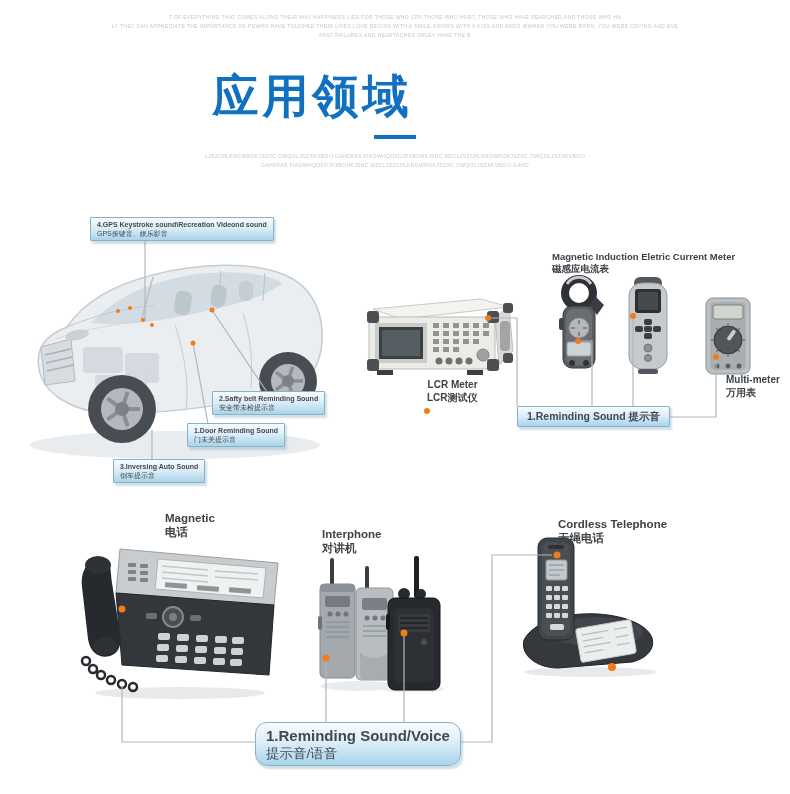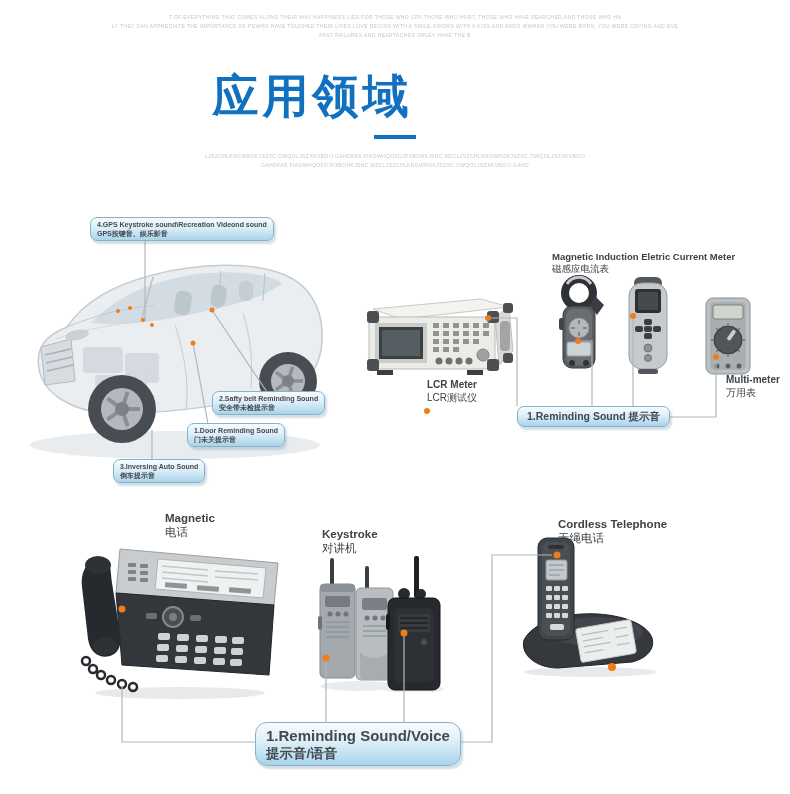--- a/index.html
+++ b/index.html
@@ -12,29 +12,29 @@
   .fineprint div{overflow:hidden;}
 
   
   .page-title{position:absolute;left:0;top:66px;width:625px;text-align:center;
               font-size:46px;font-weight:bold;color:#1170bf;letter-spacing:4px;}
   .title-underline{position:absolute;left:374px;top:135px;width:42px;height:4px;background:#1170bf;}
 
   
   .dlabel{position:absolute;color:#3e4246;}
   .dlabel .en{display:block;font-weight:700;text-align:right;}
-  .dlabel .zh{display:block;font-weight:400;}
+  .dlabel .zh{display:block;font-weight:700;}
 
   
-  .callout{position:absolute;border:1px solid #85b3ce;border-radius:7px;
+  .callout{position:absolute;border:1px solid #85b3ce;border-radius:1px;
            background:linear-gradient(180deg,#f7fcfe 0%,#ddeef8 45%,#a9d4ea 100%);
            box-shadow:2px 2.5px 2px rgba(130,160,180,.35);
            color:#44494e;padding:2px 6px;white-space:nowrap;box-sizing:border-box;}
   .callout .en{display:block;font-weight:700;}
-  .callout .zh{display:block;font-weight:bold;}
+  .callout .zh{display:block;}
   .callout.small{font-size:7px;line-height:9px;}
   .callout.mid{font-size:10.5px;line-height:13px;padding:3px 9px;font-weight:700;}
   .callout.big{font-size:15px;line-height:19px;padding:3px 10px;border-radius:12px;}
   .callout.big .zh{font-size:13.5px;line-height:17px;}
 
   .abs{position:absolute;}
   svg{display:block;}
 </style>
 </head>
 <body>
@@ -352,21 +352,21 @@
   </div>
   <div class="dlabel" style="left:726px;top:373px;font-size:10px;line-height:13px;">
     <span class="en">Multi-meter</span>
     <span class="zh">万用表</span>
   </div>
   <div class="dlabel" style="left:165px;top:511px;font-size:11.5px;line-height:14px;">
     <span class="en">Magnetic</span>
     <span class="zh">电话</span>
   </div>
   <div class="dlabel" style="left:322px;top:527px;font-size:11.5px;line-height:14px;">
-    <span class="en">Keystroke</span>
+    <span class="en">Interphone</span>
     <span class="zh">对讲机</span>
   </div>
   <div class="dlabel" style="left:558px;top:508px;font-size:11.5px;line-height:14px;margin-top:9px;">
     <span class="en">Cordless Telephone</span>
     <span class="zh">无绳电话</span>
   </div>
 
   <div class="callout small" style="left:90px;top:217px;">
     <span class="en">4.GPS Keystroke sound\Recreation Videond sound</span>
     <span class="zh">GPS按键音、娱乐影音</span>

